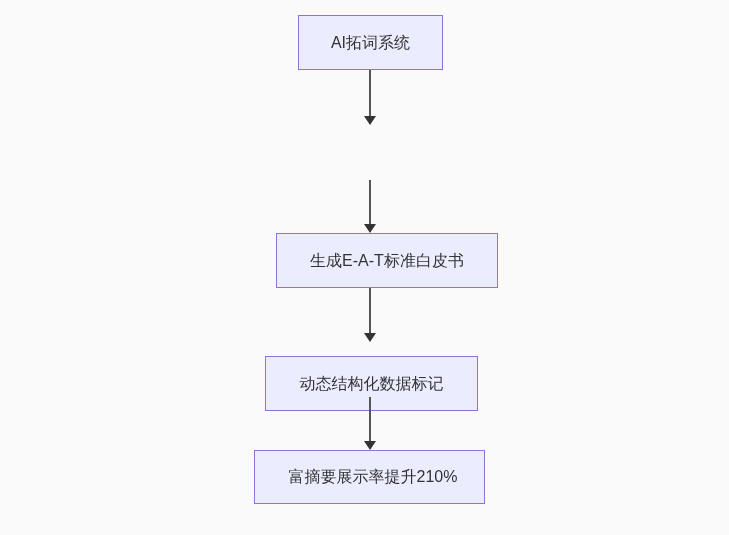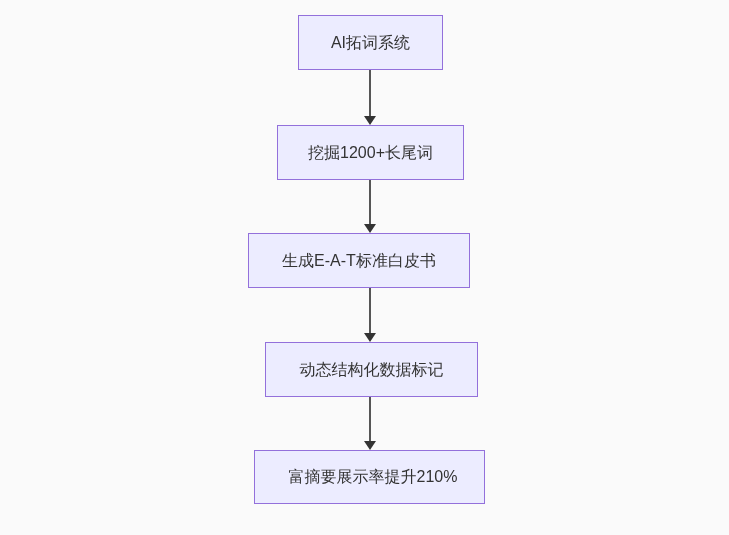--- a/index.html
+++ b/index.html
@@ -53,22 +53,22 @@
     bottom: 0;
     width: 0;
     height: 0;
     border-left: 6px solid transparent;
     border-right: 6px solid transparent;
     border-top: 9px solid #333333;
   }
   
   #node-0 { left: 298px; top: 15px;  width: 145px; height: 55px; }
   #node-1 { left: 277px; top: 125px; width: 187px; height: 55px; }
-  #node-2 { left: 248px; top: 233px; width: 222px; height: 55px; }
-  #node-3 { left: 265px; top: 342px; width: 213px; height: 55px; }
+  #node-2 { left: 276px; top: 233px; width: 222px; height: 55px; }
+  #node-3 { left: 265px; top: 356px; width: 213px; height: 55px; }
   #node-4 { left: 254px; top: 450px; width: 231px; height: 54px; padding-left: 7px; }
   
   #edge-0 { left: 363px; top: 70px;  height: 55px; }
   #edge-1 { left: 363px; top: 180px; height: 53px; }
   #edge-2 { left: 363px; top: 288px; height: 54px; }
   #edge-3 { left: 363px; top: 397px; height: 53px; }
 </style>
 </head>
 <body>
 
@@ -76,23 +76,20 @@
 
   <div class="node" id="node-0">
     <span class="node-label">AI拓词系统</span>
   </div>
 
   <div class="edge" id="edge-0">
     <div class="edge-line"></div>
     <div class="edge-head"></div>
   </div>
 
-  <div class="node" id="node-1">
-    <span class="node-label">挖掘1200+长尾词</span>
-  </div>
 
   <div class="edge" id="edge-1">
     <div class="edge-line"></div>
     <div class="edge-head"></div>
   </div>
 
   <div class="node" id="node-2">
     <span class="node-label">生成E-A-T标准白皮书</span>
   </div>
 

